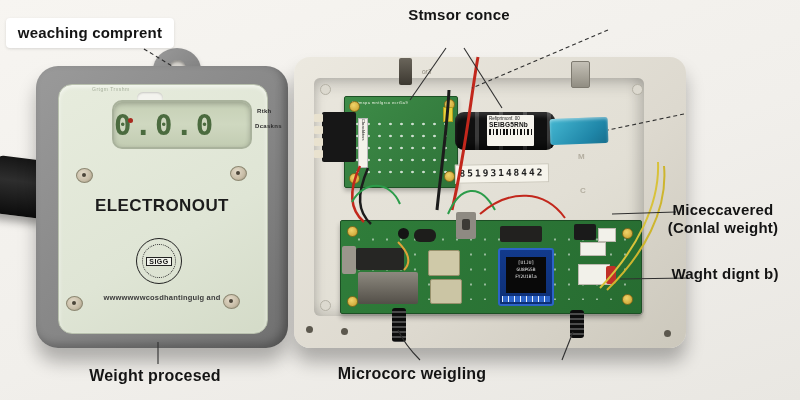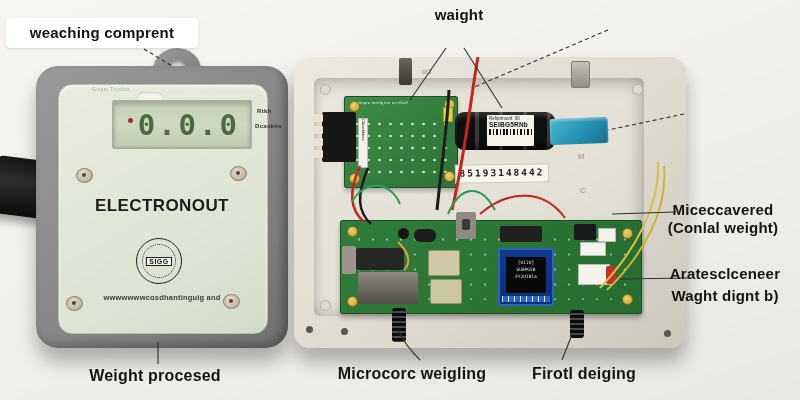--- a/index.html
+++ b/index.html
@@ -20,23 +20,23 @@
     background:#d9d6d0;box-shadow:inset 0 2px 3px rgba(0,0,0,.35);}
   #cable{left:-6px;top:158px;width:52px;height:58px;background:linear-gradient(#161616,#2e2e2e 40%,#0c0c0c);
     border-radius:6px;transform:rotate(7deg);box-shadow:0 6px 8px rgba(0,0,0,.35);}
   #scale-face{left:58px;top:84px;width:208px;height:248px;border-radius:14px;
     background:linear-gradient(150deg,#e7ecdd,#dfe5d5 60%,#d4dbc8);
     border:1px solid #b9c1ae;box-shadow:inset 0 2px 4px rgba(255,255,255,.6);}
   #face-slot{left:137px;top:92px;width:26px;height:12px;border-radius:6px;background:#f3f3ee;
     box-shadow:inset 0 1px 2px rgba(0,0,0,.18);}
   #lcd{left:112px;top:100px;width:140px;height:49px;
     background:linear-gradient(#c6d0b6,#cfd8c0 50%,#c2ccb2);
-    border:2px solid #a9b29c;border-radius:2px;box-shadow:inset 0 2px 5px rgba(0,0,0,.22);
+    border:2px solid #a9b29c;border-radius:10px;box-shadow:inset 0 2px 5px rgba(0,0,0,.22);
     color:#4b6b3f;font-family:"DejaVu Sans Mono",monospace;font-size:29px;font-weight:bold;
-    text-align:right;line-height:46px;padding-right:10px;box-sizing:border-box;letter-spacing:3px;}
+    text-align:left;line-height:46px;padding-right:10px;box-sizing:border-box;letter-spacing:3px;}
   .lcd-side{position:absolute;font-size:6px;font-weight:bold;color:#2e2e2e;letter-spacing:.3px;}
   #led-dot{left:128px;top:118px;width:5px;height:5px;border-radius:50%;background:#a82a1e;}
   .screw{position:absolute;width:15px;height:13px;border-radius:50%;
     background:radial-gradient(circle at 40% 35%,#e4dbc9,#c7bca6 60%,#948a73);
     border:1px solid #8d8872;}
   .screw::after{content:"";position:absolute;left:5px;top:4px;width:4px;height:4px;border-radius:50%;background:#4c463a;}
   #scale-title{left:58px;top:196px;width:208px;text-align:center;color:#1c1c1c;
     font-weight:bold;font-size:17px;line-height:1.18;letter-spacing:.4px;}
   #logo{left:136px;top:238px;width:44px;height:44px;border-radius:50%;border:1.6px solid #222;
     display:flex;align-items:center;justify-content:center;}
@@ -222,28 +222,26 @@
     <path d="M464,48 L502,108" stroke="#2f2f2f" stroke-width="1.1" fill="none"></path>
     <path d="M608,30 L472,88" stroke="#2f2f2f" stroke-width="1.1" stroke-dasharray="4 3" fill="none"></path>
     <path d="M684,114 L608,130" stroke="#2f2f2f" stroke-width="1.1" stroke-dasharray="4 3" fill="none"></path>
     <path d="M676,212 L612,214" stroke="#2f2f2f" stroke-width="1.1" fill="none"></path>
     <path d="M688,278 L620,279" stroke="#2f2f2f" stroke-width="1.1" fill="none"></path>
     <path d="M158,364 L158,342" stroke="#2f2f2f" stroke-width="1.1" fill="none"></path>
     <path d="M420,360 Q405,345 398,330" stroke="#2f2f2f" stroke-width="1.1" fill="none"></path>
     <path d="M562,360 L573,332" stroke="#2f2f2f" stroke-width="1.1" fill="none"></path>
   </svg>
 
-  <div class="lbl" style="left:6px;top:18px;width:160px;background:#ffffff;border-radius:4px;padding:6px 16px;box-shadow:0 1px 3px rgba(0,0,0,.12);">weaching comprent</div>
+  <div class="lbl" style="left:6px;top:18px;width:160px;background:#ffffff;border-radius:4px;padding:6px 4px;box-shadow:0 1px 3px rgba(0,0,0,.12);">weaching comprent</div>
   <div class="lbl" style="left:388px;top:6px;width:142px;">
-    <div>waight</div>
+    <div>Stmsor conce</div>
   </div>
   <div class="lbl" style="left:648px;top:201px;width:150px;">
     <div>Miceccavered</div>
     <div>(Conlal weight)</div>
   </div>
   <div class="lbl" style="left:652px;top:263px;width:146px;line-height:1.45;">
-    <div>Aratesclceneer</div>
     <div>Waght dignt b)</div>
   </div>
   <div class="lbl" style="left:84px;top:366px;width:142px;font-size:16px;">Weight procesed</div>
   <div class="lbl" style="left:336px;top:364px;width:152px;font-size:16px;">Microcorc weigling</div>
-  <div class="lbl" style="left:522px;top:364px;width:124px;font-size:16px;">Firotl deiging</div>
 </div>
 
 </body></html>

